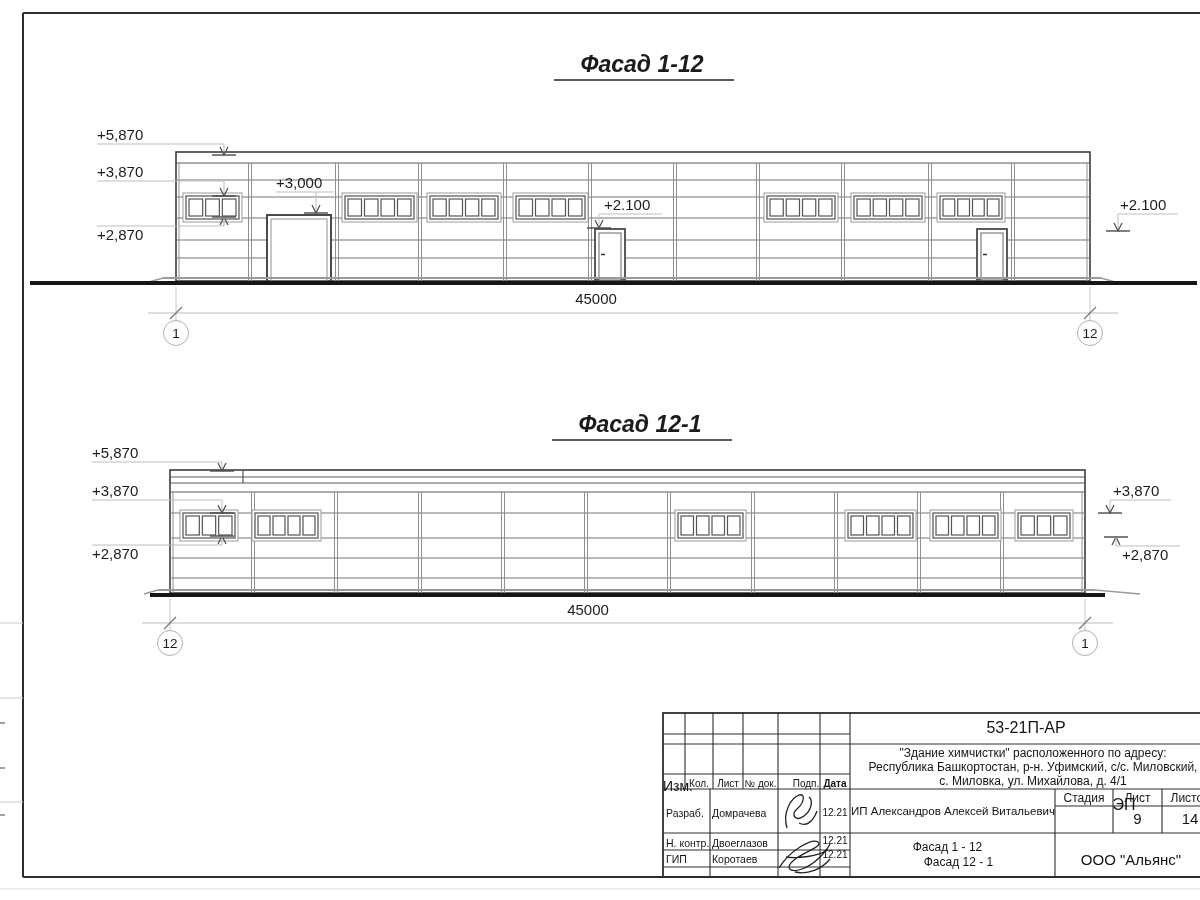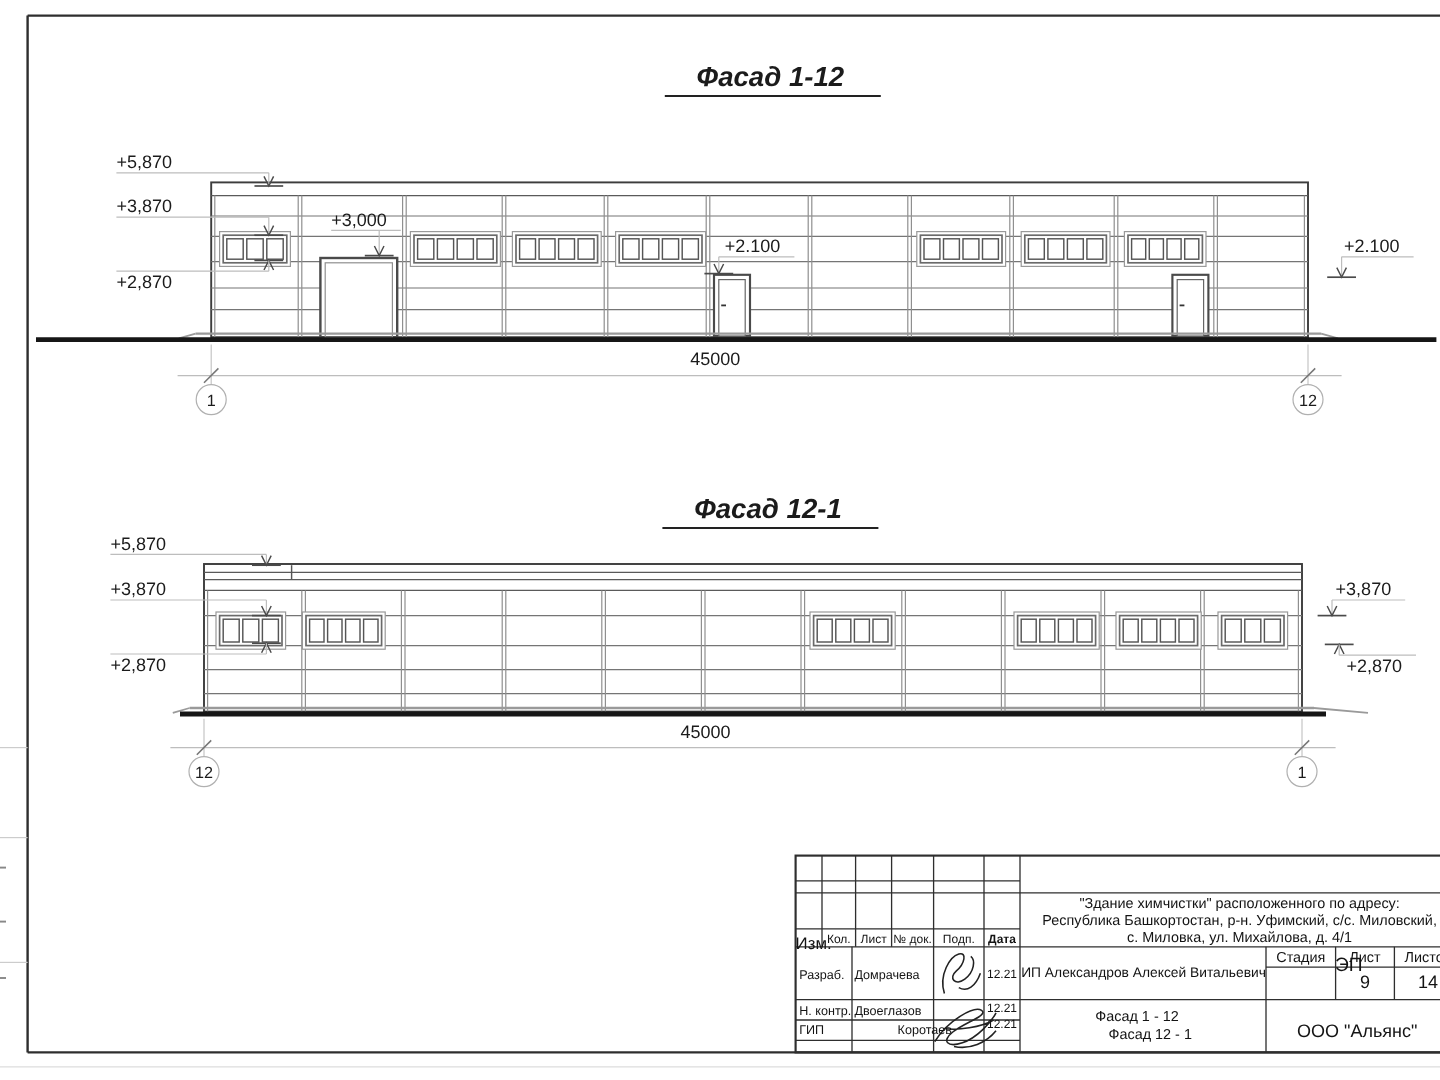--- a/index.html
+++ b/index.html
@@ -351,20 +351,21 @@
         <line x1="663" y1="833" x2="1218" y2="833" stroke="#2e2e2e" stroke-width="1.1"></line>
         <line x1="663" y1="850" x2="850" y2="850" stroke="#2e2e2e" stroke-width="1.1"></line>
         <line x1="663" y1="867" x2="850" y2="867" stroke="#2e2e2e" stroke-width="1.1"></line>
       </g>
       <g>
         <path d="M787,828 C782,812 792,797 799,795 C806,793 804,803 797,809 C790,815 796,822 804,816 C812,810 813,800 809,797 M799,823 C806,827 813,822 817,811" fill="none" stroke="#222" stroke-width="1.3"></path>
         <path d="M779,868 C790,850 812,838 818,842 C824,846 804,852 794,860 C784,868 790,873 802,869 C814,865 826,852 830,844 M786,857 C798,859 818,856 828,850 M795,872 C808,875 822,869 830,859" fill="none" stroke="#222" stroke-width="1.3"></path>
       </g>
     </svg>
 
+  <div class="tb ctr" style="left:852px;top:719px;width:348px;font-size:16px;">53-21П-АР</div>
 
   <div class="tb ctr" style="left:852px;top:747px;width:362px;font-size:12px;">"Здание химчистки" расположенного по адресу:</div>
   <div class="tb ctr" style="left:852px;top:761px;width:362px;font-size:12px;">Республика Башкортостан, р-н. Уфимский, с/с. Миловский,</div>
   <div class="tb ctr" style="left:852px;top:775px;width:362px;font-size:12px;">с. Миловка, ул. Михайлова, д. 4/1</div>
 
   <div class="tb ctr" style="left:851px;top:805px;width:171px;font-size:11.5px;">ИП Александров Алексей Витальевич</div>
 
   <div class="tb ctr" style="left:1056px;top:792px;width:56px;font-size:12px;">Стадия</div>
   <div class="tb ctr" style="left:1114px;top:792px;width:47px;font-size:12px;">Лист</div>
   <div class="tb ctr" style="left:1163px;top:792px;width:54px;font-size:12px;">Листов</div>
@@ -375,27 +376,27 @@
 
   <div class="tb ctr" style="left:851px;top:841px;width:193px;font-size:12px;">Фасад 1 - 12</div>
   <div class="tb ctr" style="left:851px;top:856px;width:215px;font-size:12px;">Фасад 12 - 1</div>
 
   <div class="tb ctr" style="left:1056px;top:851px;width:150px;font-size:15px;">ООО "Альянс"</div>
 
   <div class="tb ctr" style="left:663px;top:778px;width:22px;font-size:14px;">Изм.</div>
   <div class="tb ctr" style="left:685px;top:778px;width:28px;font-size:10px;">Кол.</div>
   <div class="tb ctr" style="left:713px;top:778px;width:30px;font-size:10px;">Лист</div>
   <div class="tb ctr" style="left:743px;top:778px;width:35px;font-size:10px;">№ док.</div>
-  <div class="tb ctr" style="left:778px;top:778px;width:42px;font-size:10px;">Подп.</div>
+  <div class="tb ctr" style="left:778px;top:778px;width:56px;font-size:10px;">Подп.</div>
   <div class="tb ctr" style="left:820px;top:778px;width:30px;font-size:10px;font-weight:bold;">Дата</div>
 
   <div class="tb" style="left:666px;top:807px;font-size:10.5px;">Разраб.</div>
   <div class="tb" style="left:712px;top:807px;font-size:10.5px;">Домрачева</div>
   <div class="tb ctr" style="left:820px;top:807px;width:30px;font-size:10px;">12.21</div>
 
   <div class="tb" style="left:666px;top:837px;font-size:10.5px;">Н. контр.</div>
   <div class="tb" style="left:712px;top:837px;font-size:10.5px;">Двоеглазов</div>
   <div class="tb ctr" style="left:820px;top:835px;width:30px;font-size:10px;">12.21</div>
 
   <div class="tb" style="left:666px;top:853px;font-size:10.5px;">ГИП</div>
-  <div class="tb" style="left:712px;top:853px;font-size:10.5px;padding-left:36px;">Коротаев</div>
+  <div class="tb" style="left:712px;top:853px;font-size:10.5px;">Коротаев</div>
   <div class="tb ctr" style="left:820px;top:849px;width:30px;font-size:10px;">12.21</div>
 </div>
 
 </body></html>

